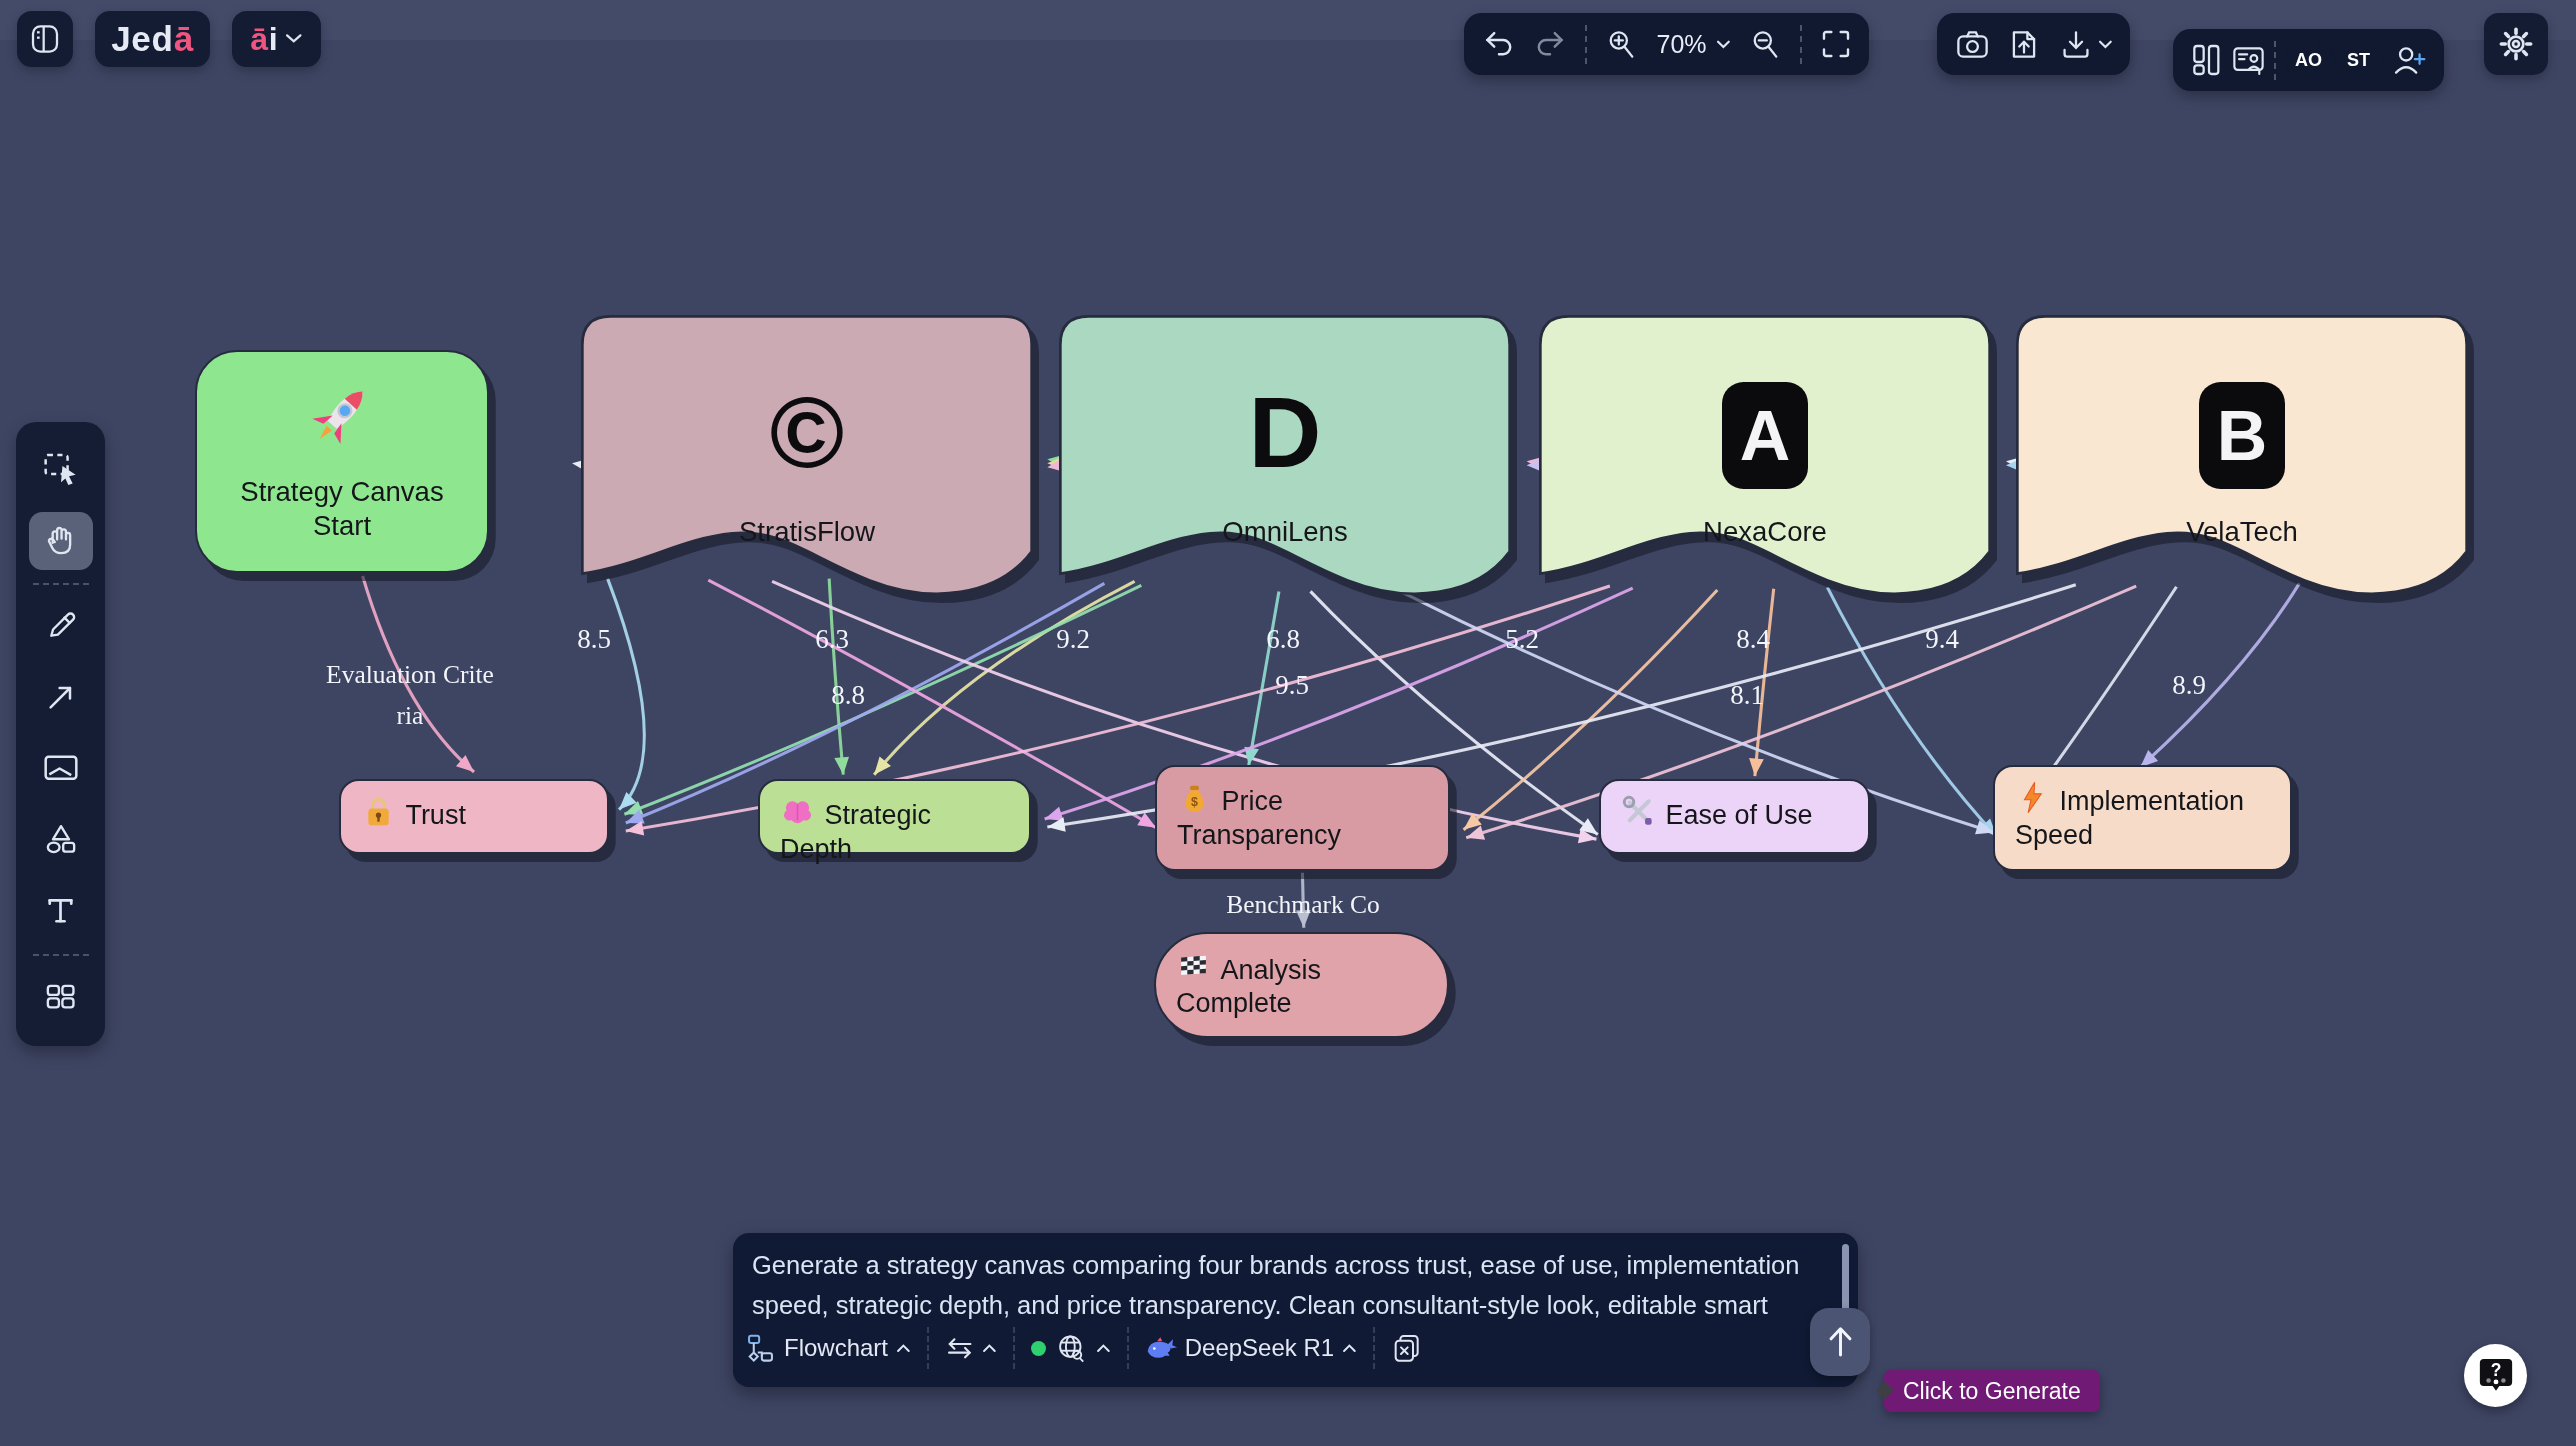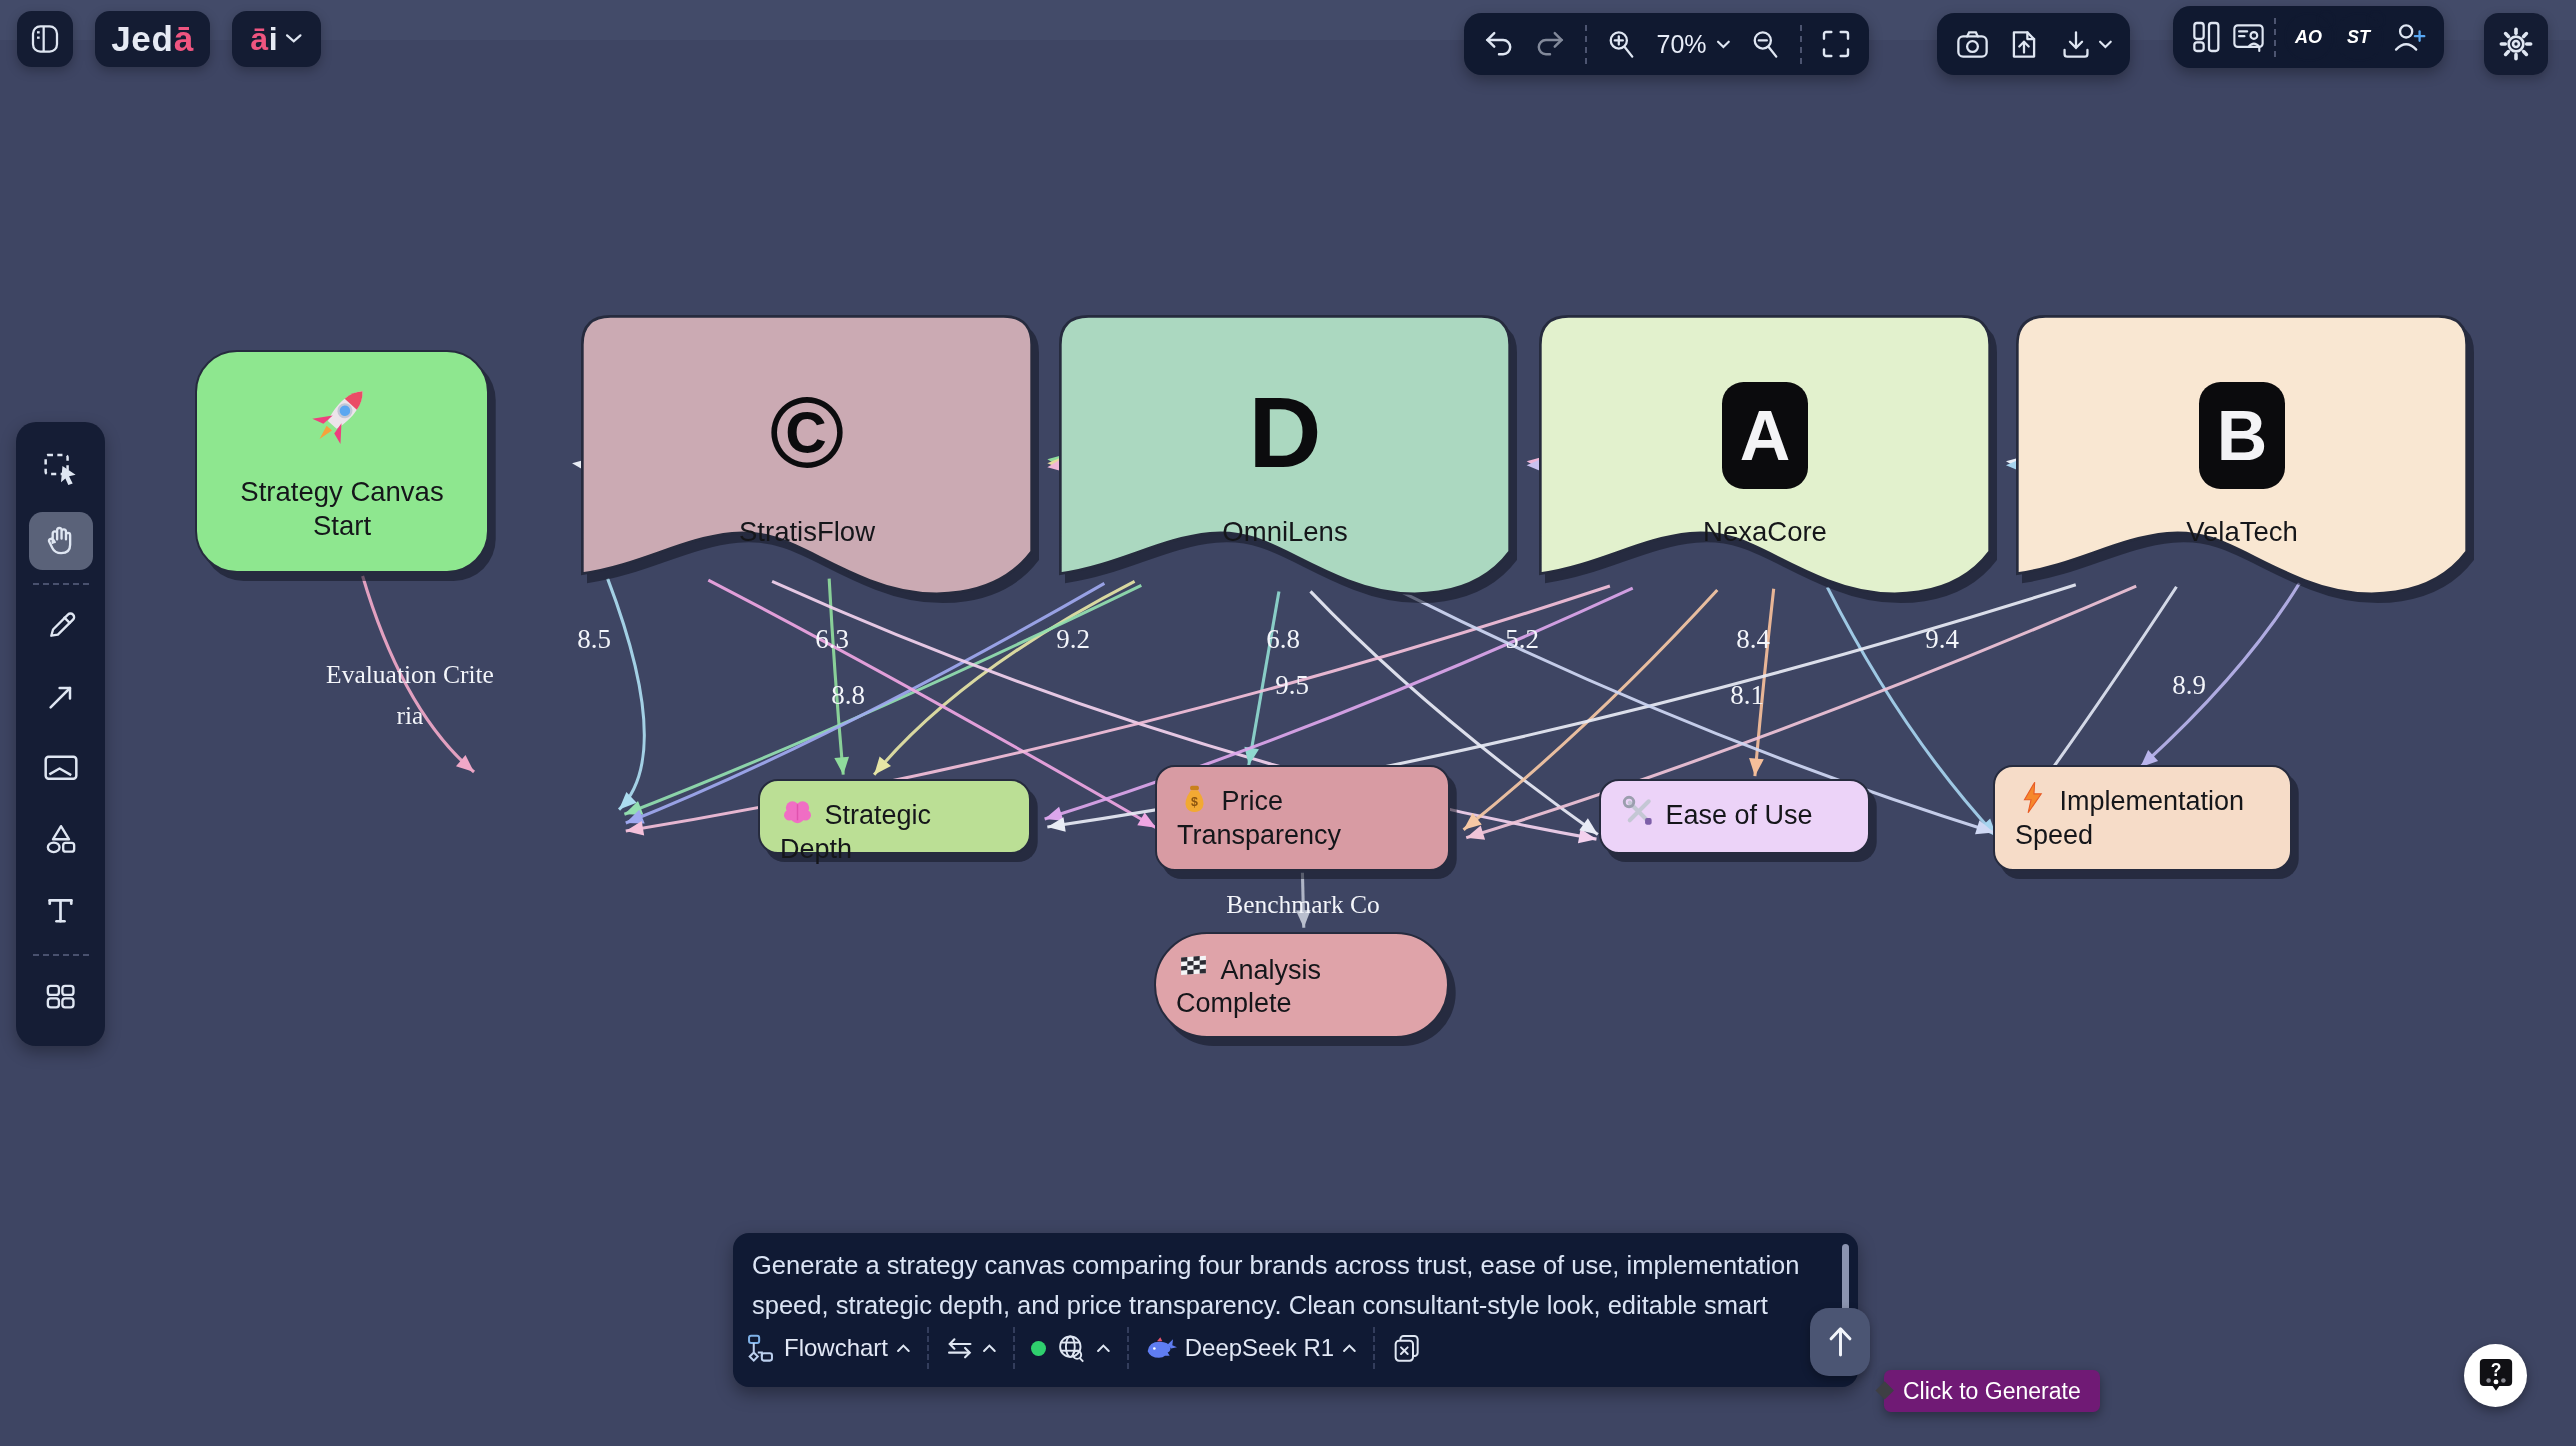--- a/index.html
+++ b/index.html
@@ -200,21 +200,21 @@
         <line x1="25" y1="8" x2="25" y2="30"></line>
         <polyline points="16,22 25,31 34,22"></polyline>
         <path d="M8 34 v6 a4 4 0 0 0 4 4 h26 a4 4 0 0 0 4 -4 v-6"></path>
       </svg>
     <svg width="14.8" height="10.7" viewBox="0 0 22 16" fill="none" stroke="#dfe6f2" stroke-width="3.2" stroke-linecap="round">
         <polyline points="3,4 11,12 19,4"></polyline>
       </svg>
   </button>
 </div>
 
-<div class="grp" style="left:2173px;top:6px;gap:8px;font-style:italic;">
+<div class="grp" style="left:2173px;top:29px;gap:8px;">
   <button class="toolbtn">
     <svg width="32" height="34" viewBox="0 0 48 50" fill="none" stroke="#dfe6f2" stroke-width="3.4">
         <rect x="5" y="4" width="14" height="24" rx="4"></rect>
         <rect x="5" y="33" width="14" height="13" rx="4"></rect>
         <rect x="27" y="4" width="14" height="42" rx="4"></rect>
       </svg>
   </button>
   <button class="toolbtn">
     <svg width="35" height="35" viewBox="0 0 52 52" fill="none" stroke="#dfe6f2" stroke-width="3.2" stroke-linecap="round">
         <rect x="5" y="8" width="42" height="32" rx="5"></rect>
@@ -374,20 +374,28 @@
       <div class="badge">A</div>
       <div class="bname">NexaCore</div>
     </div>
     <div class="brand" style="left: 2016px; top: 315px; width: 452px; height: 289px; pointer-events: auto;">
       <svg class="shape" width="452" height="289" viewBox="0 0 673 430">
       <path d="M 44 2 H 629 Q 671 2 671 44 V 352 C 620 420 520 430 430 395 C 340 360 300 318 225 325 C 150 332 90 372 2 385 V 44 Q 2 2 44 2 Z" fill="#f9e7d2" stroke="#262b3e" stroke-width="4"></path>
       </svg>
       <div class="badge">B</div>
       <div class="bname">VelaTech</div>
     </div>
+    <div class="node crit" style="left: 339px; top: 779px; width: 270px; height: 75px; background: rgb(239, 182, 198); pointer-events: auto;">
+      <div class="ctext"><span><svg width="35" height="35" viewBox="0 0 48 48">
+            <path d="M16 21 v-6 a8 8 0 0 1 16 0 v6" fill="none" stroke="#e9c47c" stroke-width="4.4"></path>
+            <rect x="10" y="20" width="28" height="23" rx="5" fill="#f2a93b"></rect>
+            <circle cx="24" cy="29" r="3.6" fill="#7a4a12"></circle>
+            <rect x="22.4" y="31" width="3.2" height="7" fill="#7a4a12"></rect>
+          </svg></span><span>Trust</span></div>
+    </div>
     <div class="node crit" style="left: 758px; top: 779px; width: 273px; height: 75px; background: rgb(187, 223, 149); pointer-events: auto;">
       <div class="ctext"><span><svg width="35" height="35" viewBox="0 0 48 48">
             <g fill="#f06ec4">
               <circle cx="17" cy="19" r="9"></circle>
               <circle cx="31" cy="19" r="9"></circle>
               <circle cx="13" cy="29" r="7.5"></circle>
               <circle cx="35" cy="29" r="7.5"></circle>
               <circle cx="24" cy="30" r="10"></circle>
             </g>
             <path d="M24 14 v22 M15 22 q4 3 0 7 M33 22 q-4 3 0 7" stroke="#d america" fill="none"></path>

